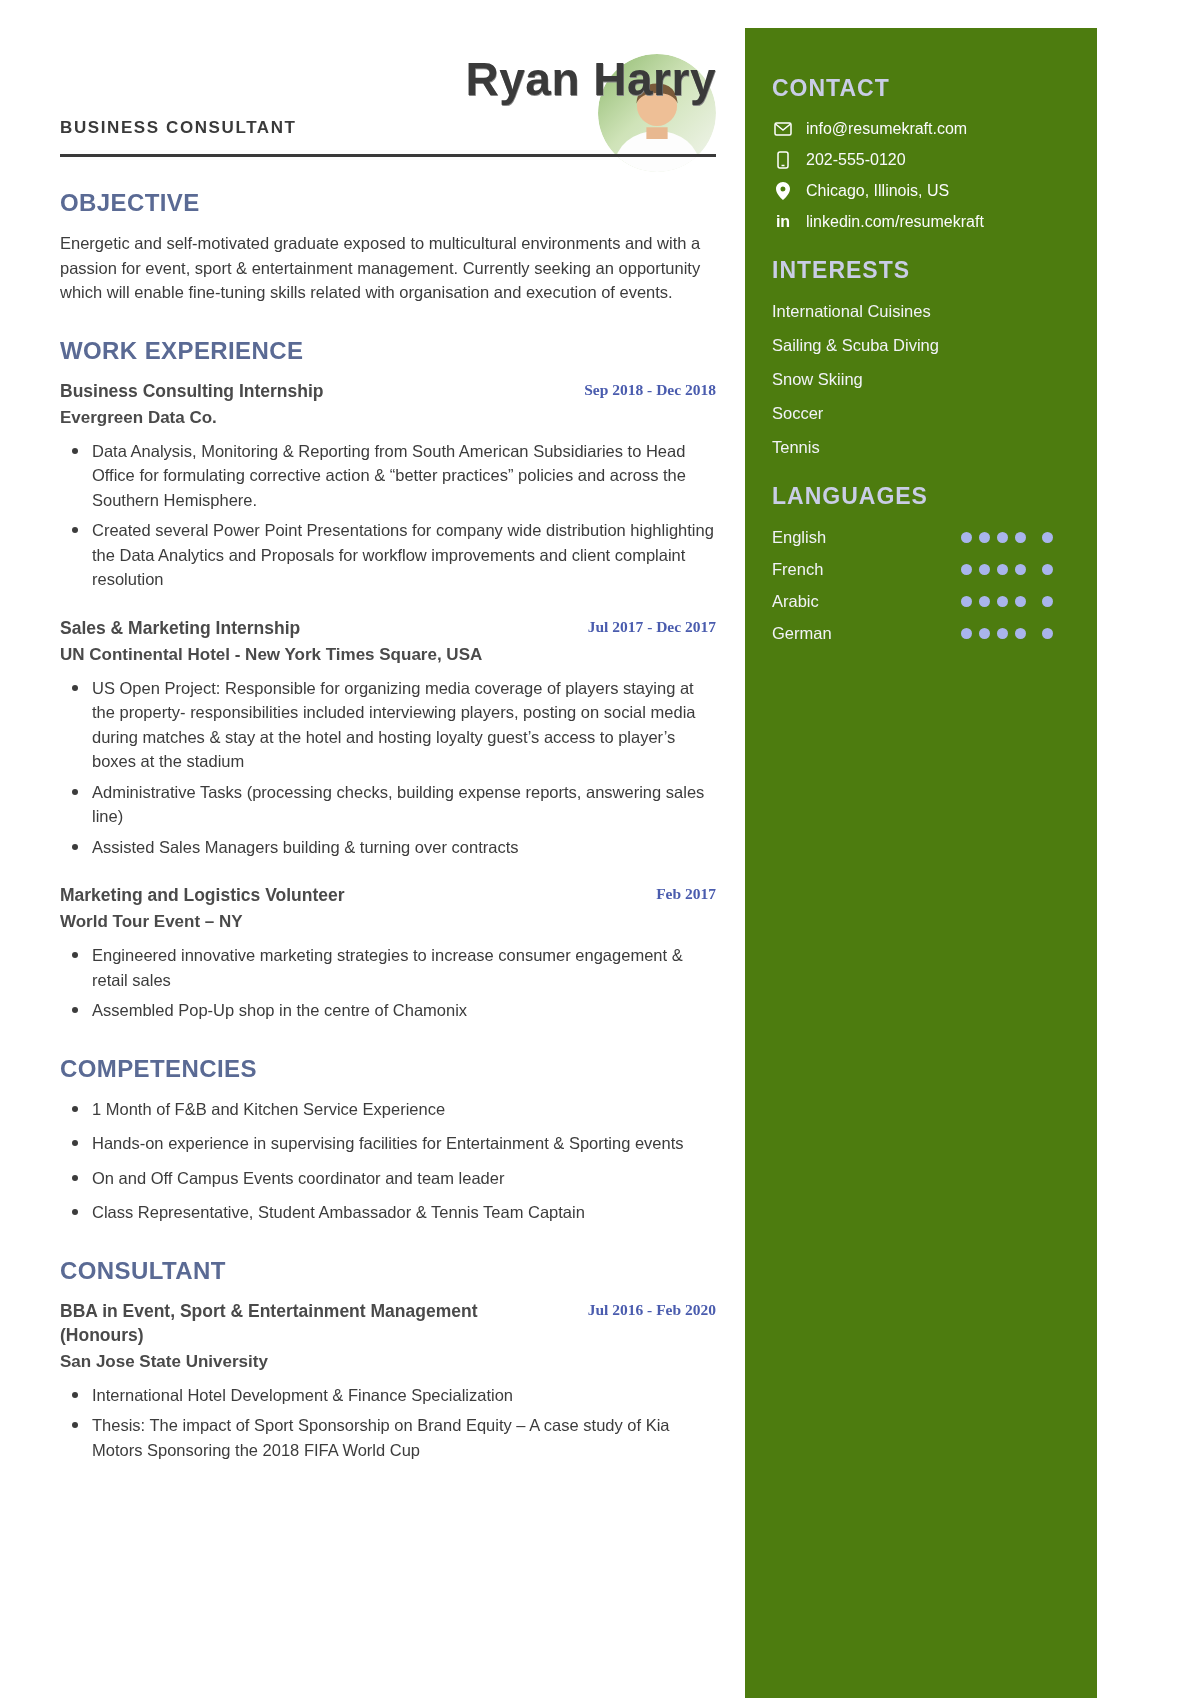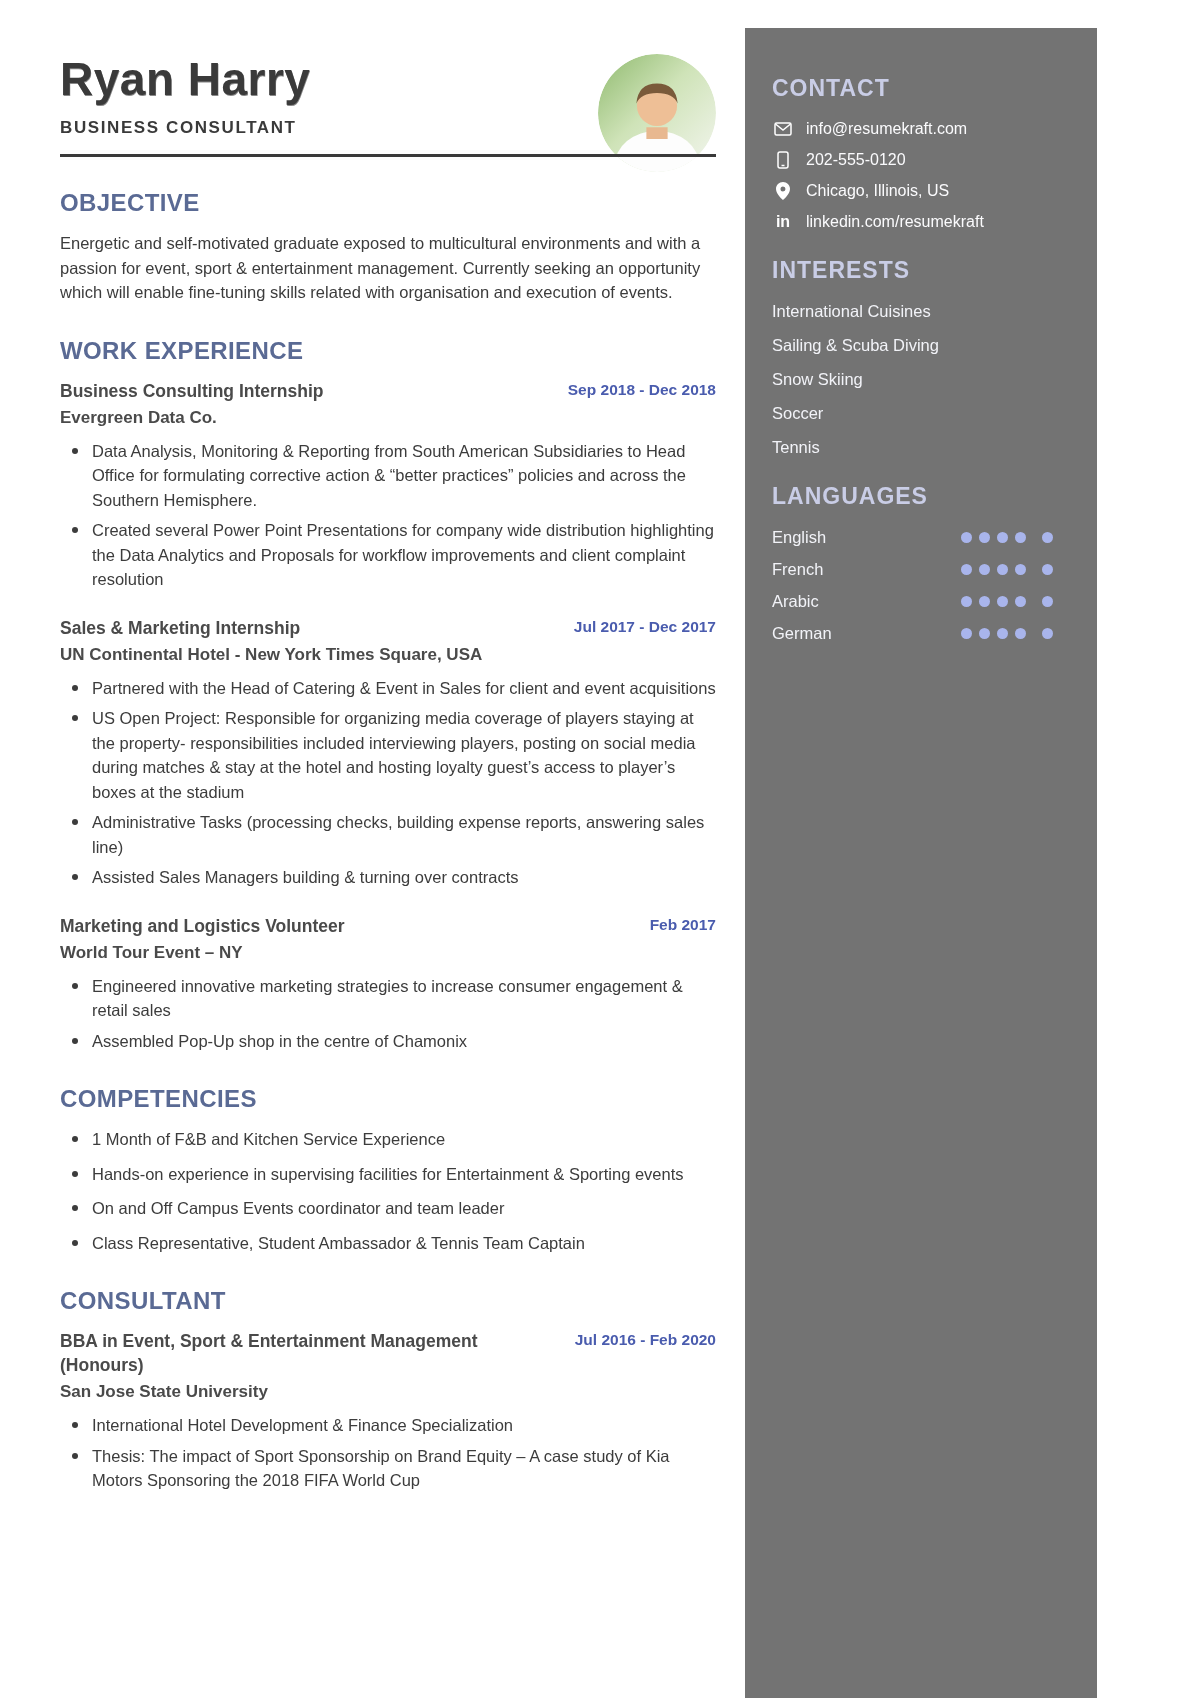--- a/index.html
+++ b/index.html
@@ -7,21 +7,21 @@
   body {
     width:1200px; height:1698px;
     font-family:"Liberation Sans", sans-serif;
     color:#3c3c3c;
   }
   .page { position:relative; width:1200px; height:1698px; background:#ffffff; overflow:hidden; }
 
   
   .sidebar {
     position:absolute; left:745px; top:28px; width:352px; height:1670px;
-    background:#737373; padding:47px 44px 40px 27px;
+    background:#4d7c0f; padding:47px 44px 40px 27px;
   }
   .sb-h {
     font-size:23px; font-weight:700; color:#c9cde6; letter-spacing:1px;
     margin-bottom:18px;
   }
   .sb-section { margin-bottom:26px; }
   .contact-item {
     display:flex; align-items:center; gap:12px;
     margin-bottom:13px; font-size:16px; color:#fbfbfd;
   }
@@ -31,35 +31,35 @@
     display:flex; justify-content:space-between; align-items:center;
     margin-bottom:13px; font-size:16.5px; color:#f2f3f8;
   }
   .dots { display:flex; align-items:center; gap:7px; }
   .dot { width:11px; height:11px; border-radius:50%; background:#a9b5ec; }
   .dot.last { margin-left:9px; }
   .interest { font-size:16.5px; color:#f2f3f8; margin-bottom:15px; }
 
   
   .main { position:absolute; left:60px; top:52px; width:656px; }
-  .name { font-size:46px; font-weight:700; color:#3a3a3a; letter-spacing:.5px; text-shadow:0.5px 0.5px 0 #888; }
+  .name { font-size:46px; font-weight:700; color:#3a3a3a; letter-spacing:.5px; text-shadow:0.5px 0.5px 0 #888;text-align:right; }
   .role { font-size:17px; font-weight:700; color:#3a3a3a; letter-spacing:1.6px; margin-top:12px; }
   .rule { border-bottom:3px solid #3a3a3a; margin-top:16px; width:656px; }
   .photo {
     position:absolute; left:598px; top:54px; width:118px; height:118px;
     border-radius:50%; overflow:hidden;
   }
   .sec-h { font-size:24px; font-weight:700; color:#5a6a94; letter-spacing:.4px; margin-top:32px; margin-bottom:14px; }
   .obj { font-size:16.5px; line-height:24.5px; color:#3c3c3c; }
 
   .job { margin-bottom:24px; }
   .job:last-child { margin-bottom:0; }
   .job-head { display:flex; justify-content:space-between; align-items:flex-start; }
   .job-title { font-size:17.5px; font-weight:700; color:#4a4a4a; line-height:24px; flex:0 0 480px; }
-  .job-date { font-size:15.5px; font-weight:700; color:#4a5cae; white-space:nowrap; padding-top:2px; }
+  .job-date { font-size:15.5px; font-weight:700; color:#4a5cae; white-space:nowrap; padding-top:2px;font-family:Liberation Serif, serif; }
   .job-company { font-size:17px; font-weight:700; color:#4a4a4a; margin-top:3px; margin-bottom:9px; line-height:24px; }
 
   ul.bullets { list-style:none; }
   ul.bullets li {
     position:relative; padding-left:32px;
     font-size:16.5px; line-height:24.5px; color:#3c3c3c; margin-bottom:6px;
   }
   ul.bullets li::before {
     content:""; position:absolute; left:12px; top:9px;
     width:6px; height:6px; border-radius:50%; background:#3c3c3c;
@@ -217,21 +217,20 @@
       </ul>
     </div>
 
     <div class="job">
       <div class="job-head">
         <span class="job-title">Sales &amp; Marketing Internship</span>
         <span class="job-date">Jul 2017 - Dec 2017</span>
       </div>
       <div class="job-company">UN Continental Hotel - New York Times Square, USA</div>
       <ul class="bullets">
-        <li>Partnered with the Head of Catering &amp; Event in Sales for client and event acquisitions</li>
         <li>US Open Project: Responsible for organizing media coverage of players staying at the property- responsibilities included interviewing players, posting on social media during matches &amp; stay at the hotel and hosting loyalty guest’s access to player’s boxes at the stadium</li>
         <li>Administrative Tasks (processing checks, building expense reports, answering sales line)</li>
         <li>Assisted Sales Managers building &amp; turning over contracts</li>
       </ul>
     </div>
 
     <div class="job">
       <div class="job-head">
         <span class="job-title">Marketing and Logistics Volunteer</span>
         <span class="job-date">Feb 2017</span>

